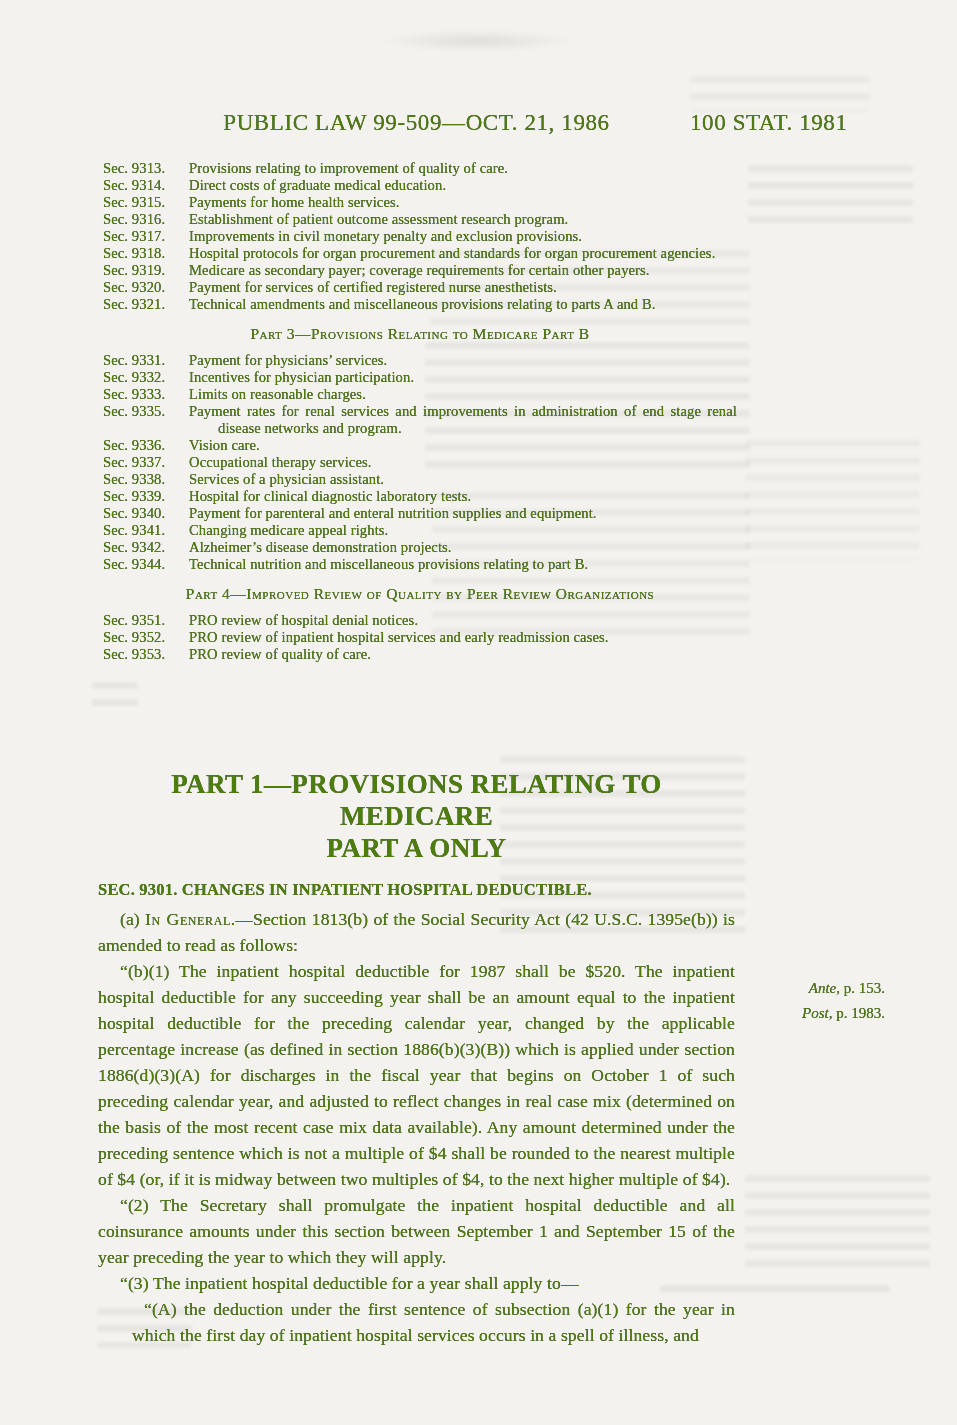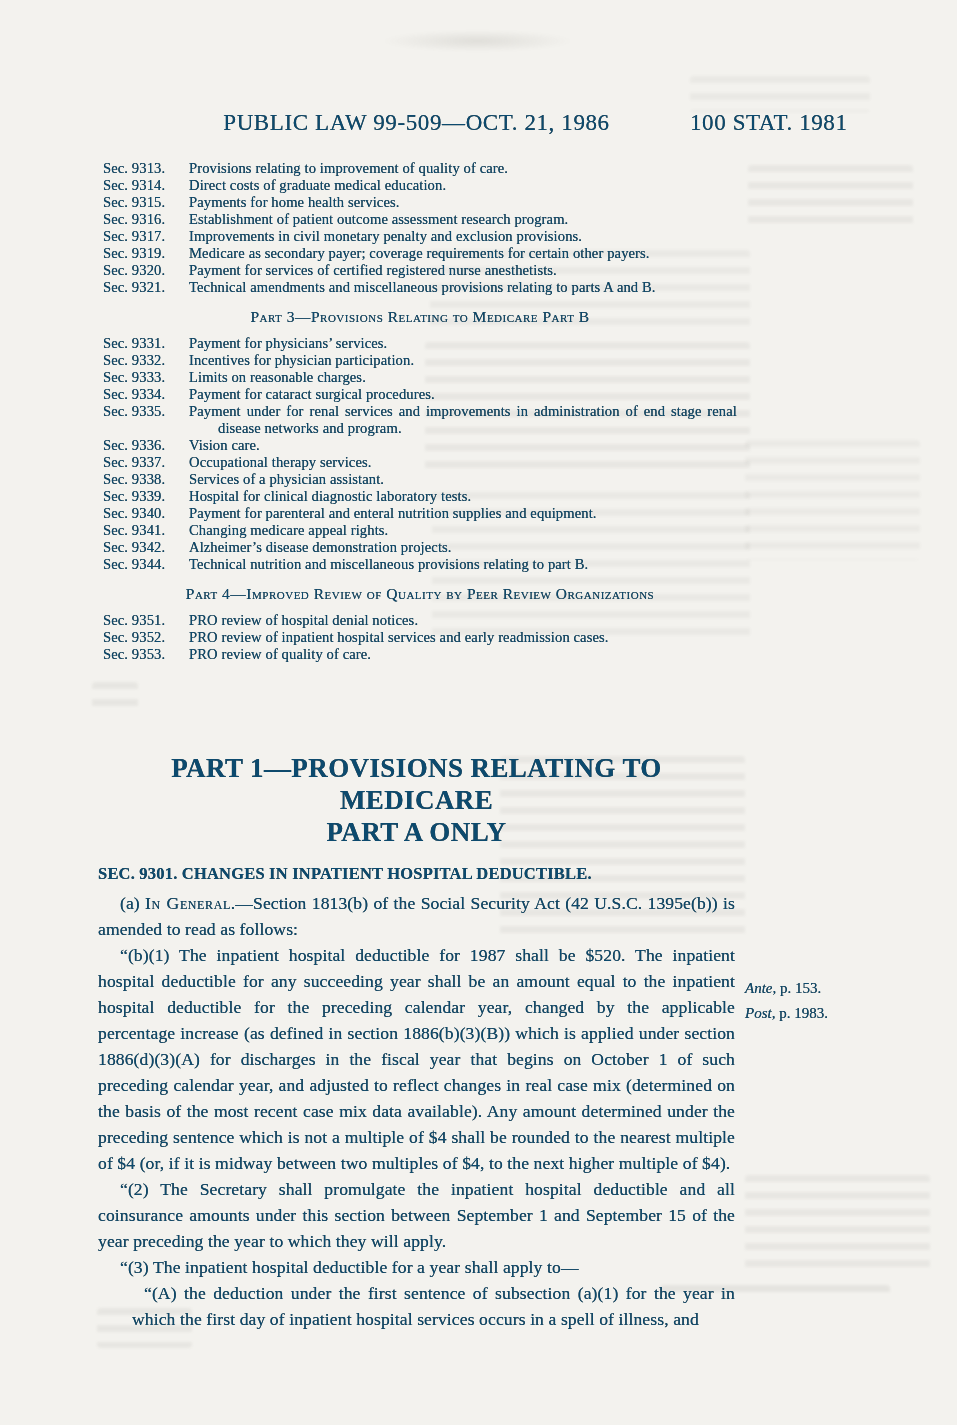--- a/index.html
+++ b/index.html
@@ -2,21 +2,21 @@
 <html lang="en"><head>
 <meta charset="utf-8">
 <style>
   html,body{margin:0;padding:0;background:#e8e7e3;}
   .page{
     position:relative;
     width:957px;height:1425px;
     background:#f3f2ee;
     overflow:hidden;
     font-family:"Liberation Serif","DejaVu Serif",serif;
-    color:#0c4a6e;
+    color:#4d7c0f;
     text-shadow:0 0 .45px rgba(38,36,32,.85);
   }
   
   .pageheader{position:absolute;top:110px;left:0;width:957px;height:32px;}
   .law-title{
     position:absolute;left:98px;width:637px;
     text-align:center;font-size:23px;letter-spacing:.6px;white-space:nowrap;
   }
   .stat-ref{
     position:absolute;left:690px;width:182px;
@@ -33,40 +33,40 @@
   .toc-label{display:inline-block;width:86px;text-indent:0;}
   .part-heading{
     margin:11px 0 9px;
     font-size:15.5px;line-height:19px;font-weight:normal;
     text-align:center;
     font-variant:small-caps;letter-spacing:.5px;
   }
   
   .main{position:absolute;top:752px;left:98px;width:637px;}
   .part1-heading{
-    margin:0 0 0;
+    margin:16px 0 0;
     font-size:27px;line-height:32px;font-weight:bold;
     text-align:center;letter-spacing:.4px;
   }
   .sec-heading{
     margin:16px 0 6px;
     font-size:16.5px;line-height:20px;font-weight:bold;letter-spacing:.2px;
   }
   .body-para{
     margin:0;
     font-size:17.6px;line-height:26px;
     text-align:justify;text-indent:22px;
     letter-spacing:.1px;
   }
   .sub-para{margin-left:34px;text-indent:12px;}
   .sc{font-variant:small-caps;letter-spacing:.6px;}
   
   .margin-note{
     position:absolute;left:745px;width:140px;
-    font-size:15px;line-height:25px;white-space:nowrap;
+    font-size:15px;line-height:25px;white-space:nowrap;text-align:right;
   }
   .margin-note em{font-style:italic;}
   .note-ante{top:976px;}
   .note-post{top:1001px;font-family:Liberation Serif, serif;}
   
   .ghost{position:absolute;pointer-events:none;filter:blur(1.6px);border-radius:4px;}
   .g-lines{
     background-image:repeating-linear-gradient(
       to bottom,
       rgba(96,93,86,1) 0px, rgba(96,93,86,1) 7px,
@@ -98,33 +98,33 @@
   </header>
 
   <section class="toc">
 
     <div class="toc-list">
         <div class="toc-entry"><span class="toc-label">Sec. 9313.</span><span>Provisions relating to improvement of quality of care.</span></div>
         <div class="toc-entry"><span class="toc-label">Sec. 9314.</span><span>Direct costs of graduate medical education.</span></div>
         <div class="toc-entry"><span class="toc-label">Sec. 9315.</span><span>Payments for home health services.</span></div>
         <div class="toc-entry"><span class="toc-label">Sec. 9316.</span><span>Establishment of patient outcome assessment research program.</span></div>
         <div class="toc-entry"><span class="toc-label">Sec. 9317.</span><span>Improvements in civil monetary penalty and exclusion provisions.</span></div>
+        <div class="toc-entry"><span class="toc-label">Sec. 9318.</span><span>Hospital protocols for organ procurement and standards for organ procurement agencies.</span></div>
         <div class="toc-entry"><span class="toc-label">Sec. 9319.</span><span>Medicare as secondary payer; coverage requirements for certain other payers.</span></div>
         <div class="toc-entry"><span class="toc-label">Sec. 9320.</span><span>Payment for services of certified registered nurse anesthetists.</span></div>
         <div class="toc-entry"><span class="toc-label">Sec. 9321.</span><span>Technical amendments and miscellaneous provisions relating to parts A and B.</span></div>
       </div>
 
     <h4 class="part-heading">Part 3—Provisions Relating to Medicare Part B</h4>
 
     <div class="toc-list">
         <div class="toc-entry"><span class="toc-label">Sec. 9331.</span><span>Payment for physicians’ services.</span></div>
         <div class="toc-entry"><span class="toc-label">Sec. 9332.</span><span>Incentives for physician participation.</span></div>
         <div class="toc-entry"><span class="toc-label">Sec. 9333.</span><span>Limits on reasonable charges.</span></div>
-        <div class="toc-entry"><span class="toc-label">Sec. 9334.</span><span>Payment for cataract surgical procedures.</span></div>
-        <div class="toc-entry"><span class="toc-label">Sec. 9335.</span><span>Payment under for renal services and improvements in administration of end stage renal disease networks and program.</span></div>
+        <div class="toc-entry"><span class="toc-label">Sec. 9335.</span><span>Payment rates for renal services and improvements in administration of end stage renal disease networks and program.</span></div>
         <div class="toc-entry"><span class="toc-label">Sec. 9336.</span><span>Vision care.</span></div>
         <div class="toc-entry"><span class="toc-label">Sec. 9337.</span><span>Occupational therapy services.</span></div>
         <div class="toc-entry"><span class="toc-label">Sec. 9338.</span><span>Services of a physician assistant.</span></div>
         <div class="toc-entry"><span class="toc-label">Sec. 9339.</span><span>Hospital for clinical diagnostic laboratory tests.</span></div>
         <div class="toc-entry"><span class="toc-label">Sec. 9340.</span><span>Payment for parenteral and enteral nutrition supplies and equipment.</span></div>
         <div class="toc-entry"><span class="toc-label">Sec. 9341.</span><span>Changing medicare appeal rights.</span></div>
         <div class="toc-entry"><span class="toc-label">Sec. 9342.</span><span>Alzheimer’s disease demonstration projects.</span></div>
         <div class="toc-entry"><span class="toc-label">Sec. 9344.</span><span>Technical nutrition and miscellaneous provisions relating to part B.</span></div>
       </div>
 

